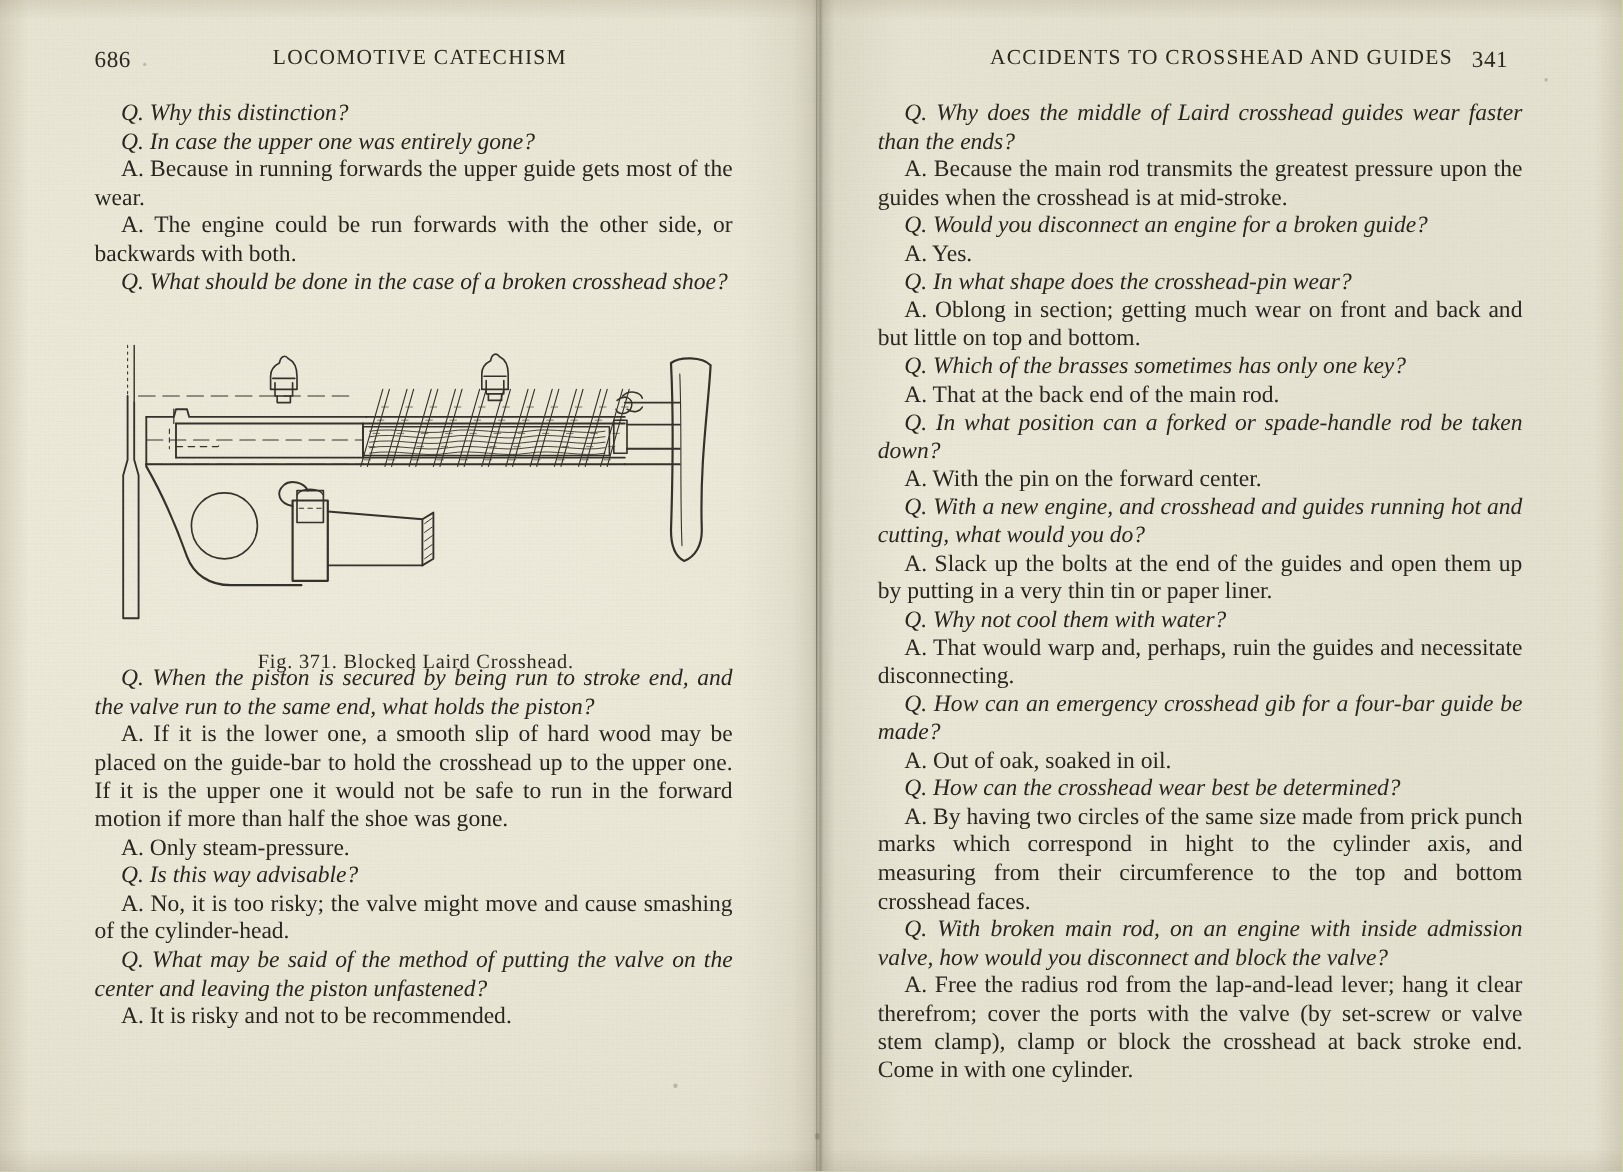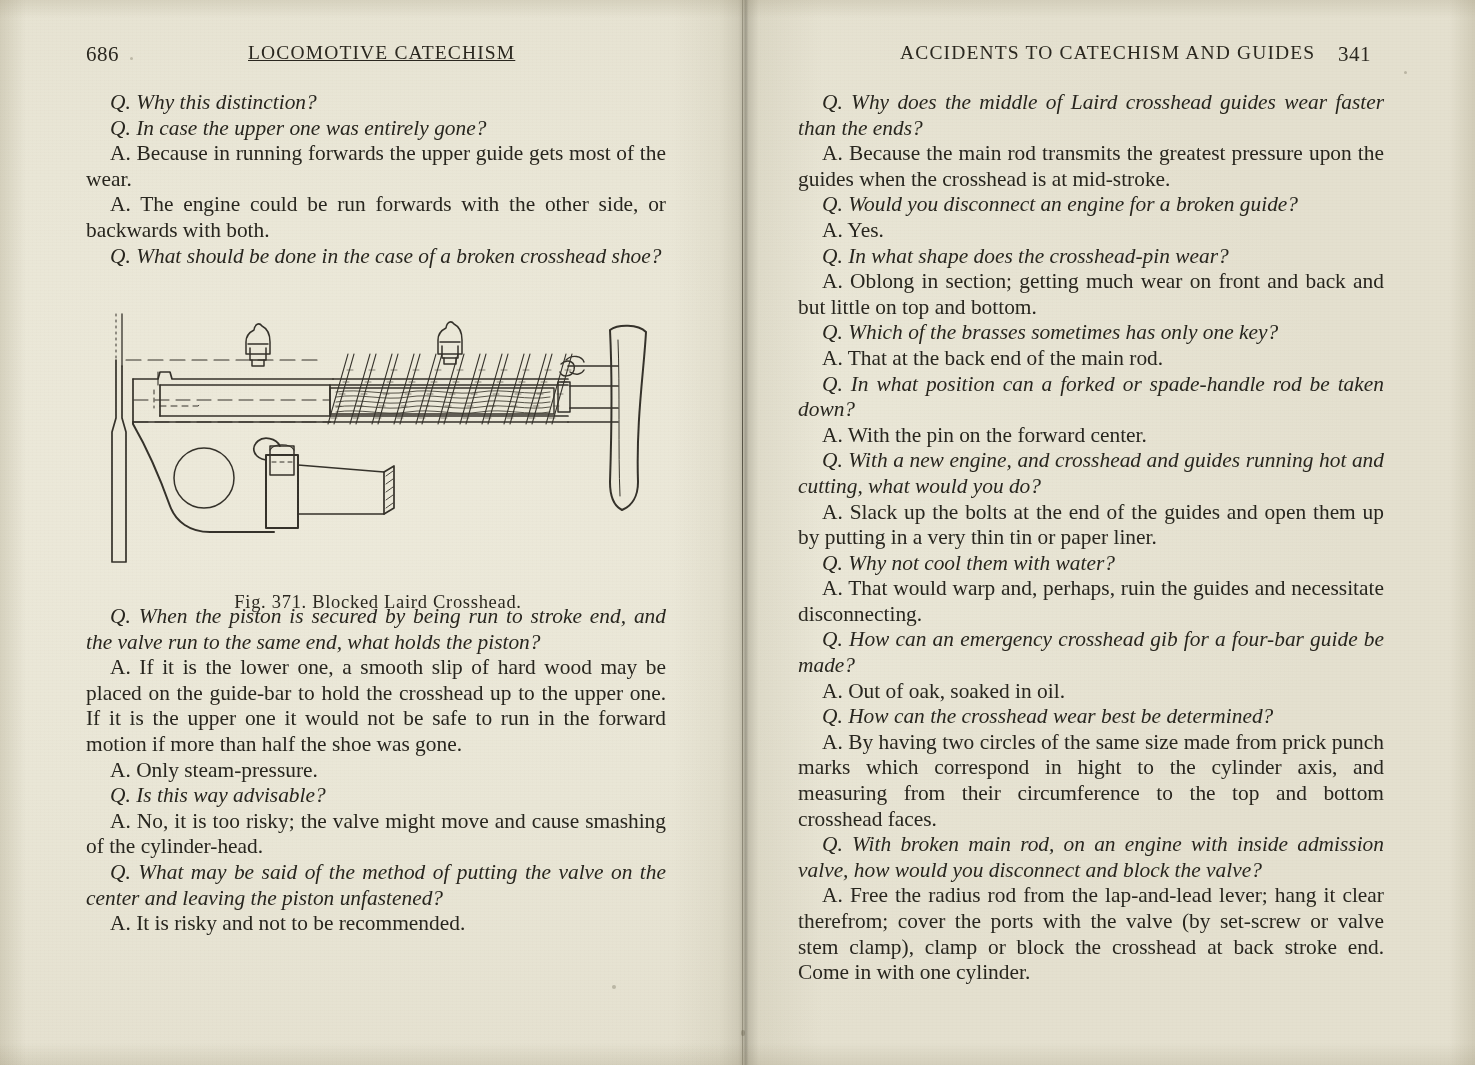--- a/index.html
+++ b/index.html
@@ -105,21 +105,21 @@
     color: #2a271f;
   }
   .folio {
     position: absolute;
     top: 42px;
     font-size: 21px;
     letter-spacing: 0.5px;
     color: #2a271f;
   }
   #folio-left        { left: 86px; }
-  #runhead-left      { left: 248px; text-decoration: underline; }
+  #runhead-left      { left: 248px; }
   #runhead-right     { left: 140px; }
   #folio-right       { left: 578px; }
 
   .col-text {
     position: absolute;
     font-size: 21.4px;
     line-height: 25.6px;
     text-align: justify;
     text-justify: inter-word;
     color: #27251e;
@@ -368,21 +368,21 @@
       <p class="para a">A. Only steam-pressure.</p>
       <p class="para q">Q. Is this way advisable?</p>
       <p class="para a">A. No, it is too risky; the valve might move and cause smashing of the cylinder-head.</p>
       <p class="para q">Q. What may be said of the method of putting the valve on the center and leaving the piston unfastened?</p>
       <p class="para a">A. It is risky and not to be recommended.</p>
     </div>
   </div>
 
   <div class="page-side" id="page-right">
 
-    <div class="running-head" id="runhead-right">ACCIDENTS TO CATECHISM AND GUIDES</div>
+    <div class="running-head" id="runhead-right">ACCIDENTS TO CROSSHEAD AND GUIDES</div>
 
     <div class="folio" id="folio-right">341</div>
 
     <div class="col-text" id="text-right">
       <p class="para q">Q. Why does the middle of Laird crosshead guides wear faster than the ends?</p>
       <p class="para a">A. Because the main rod transmits the greatest pressure upon the guides when the crosshead is at mid-stroke.</p>
       <p class="para q">Q. Would you disconnect an engine for a broken guide?</p>
       <p class="para a">A. Yes.</p>
       <p class="para q">Q. In what shape does the crosshead-pin wear?</p>
       <p class="para a">A. Oblong in section; getting much wear on front and back and but little on top and bottom.</p>

